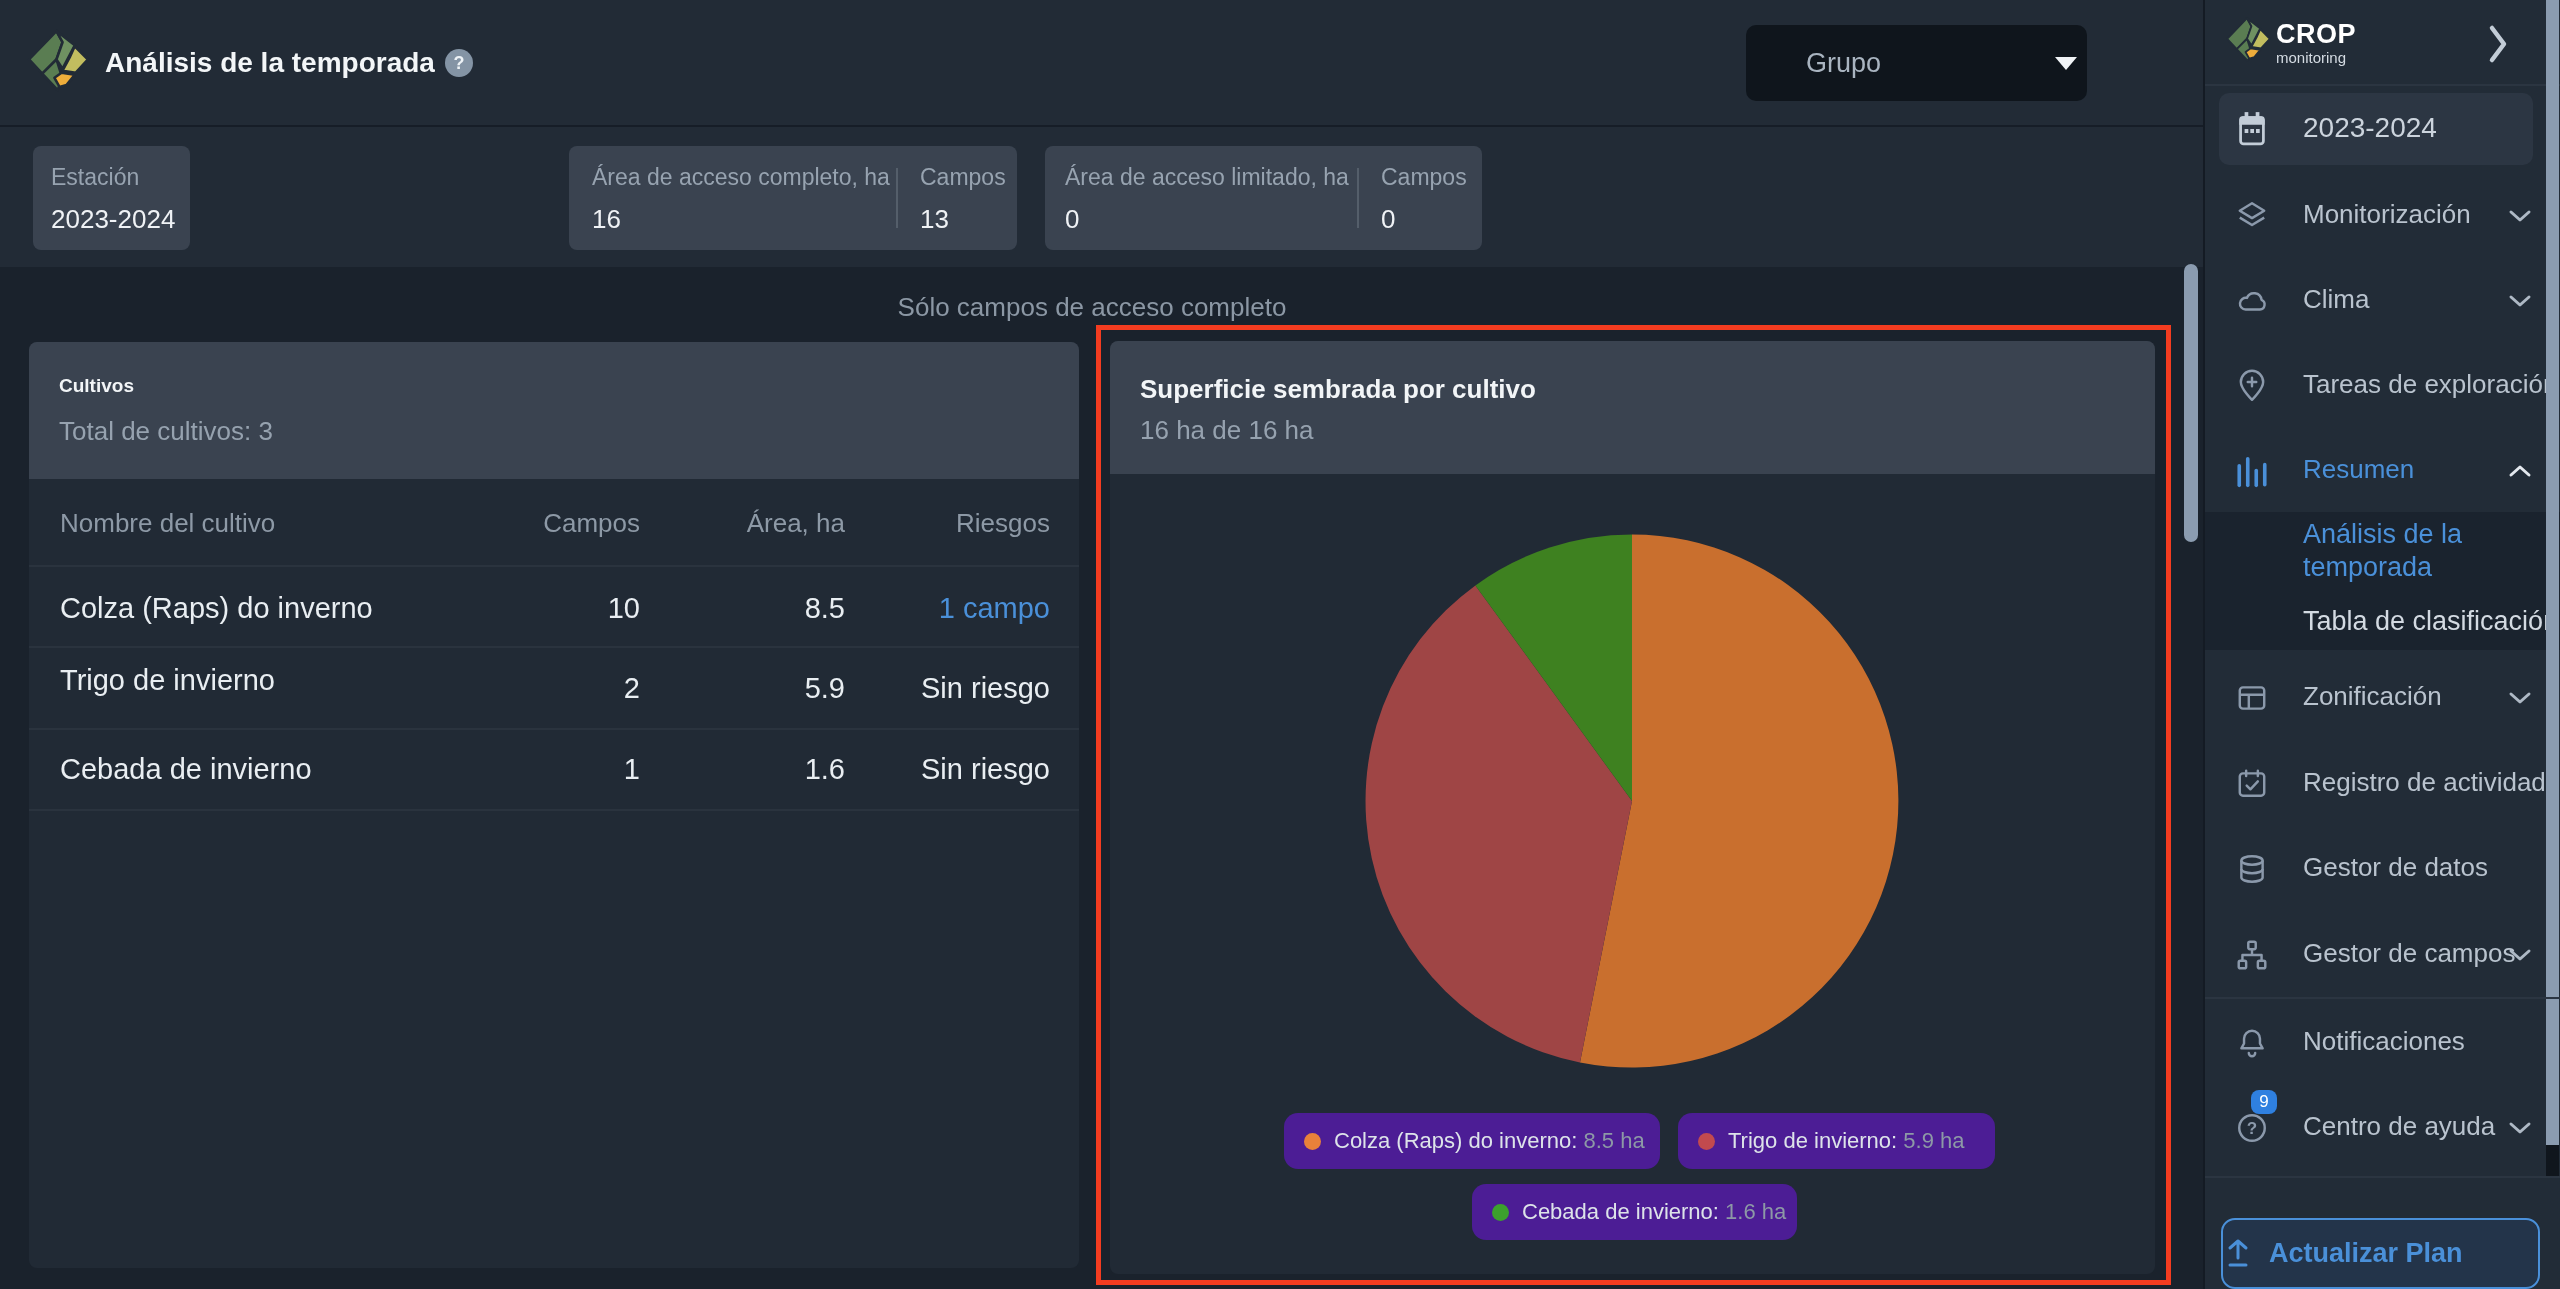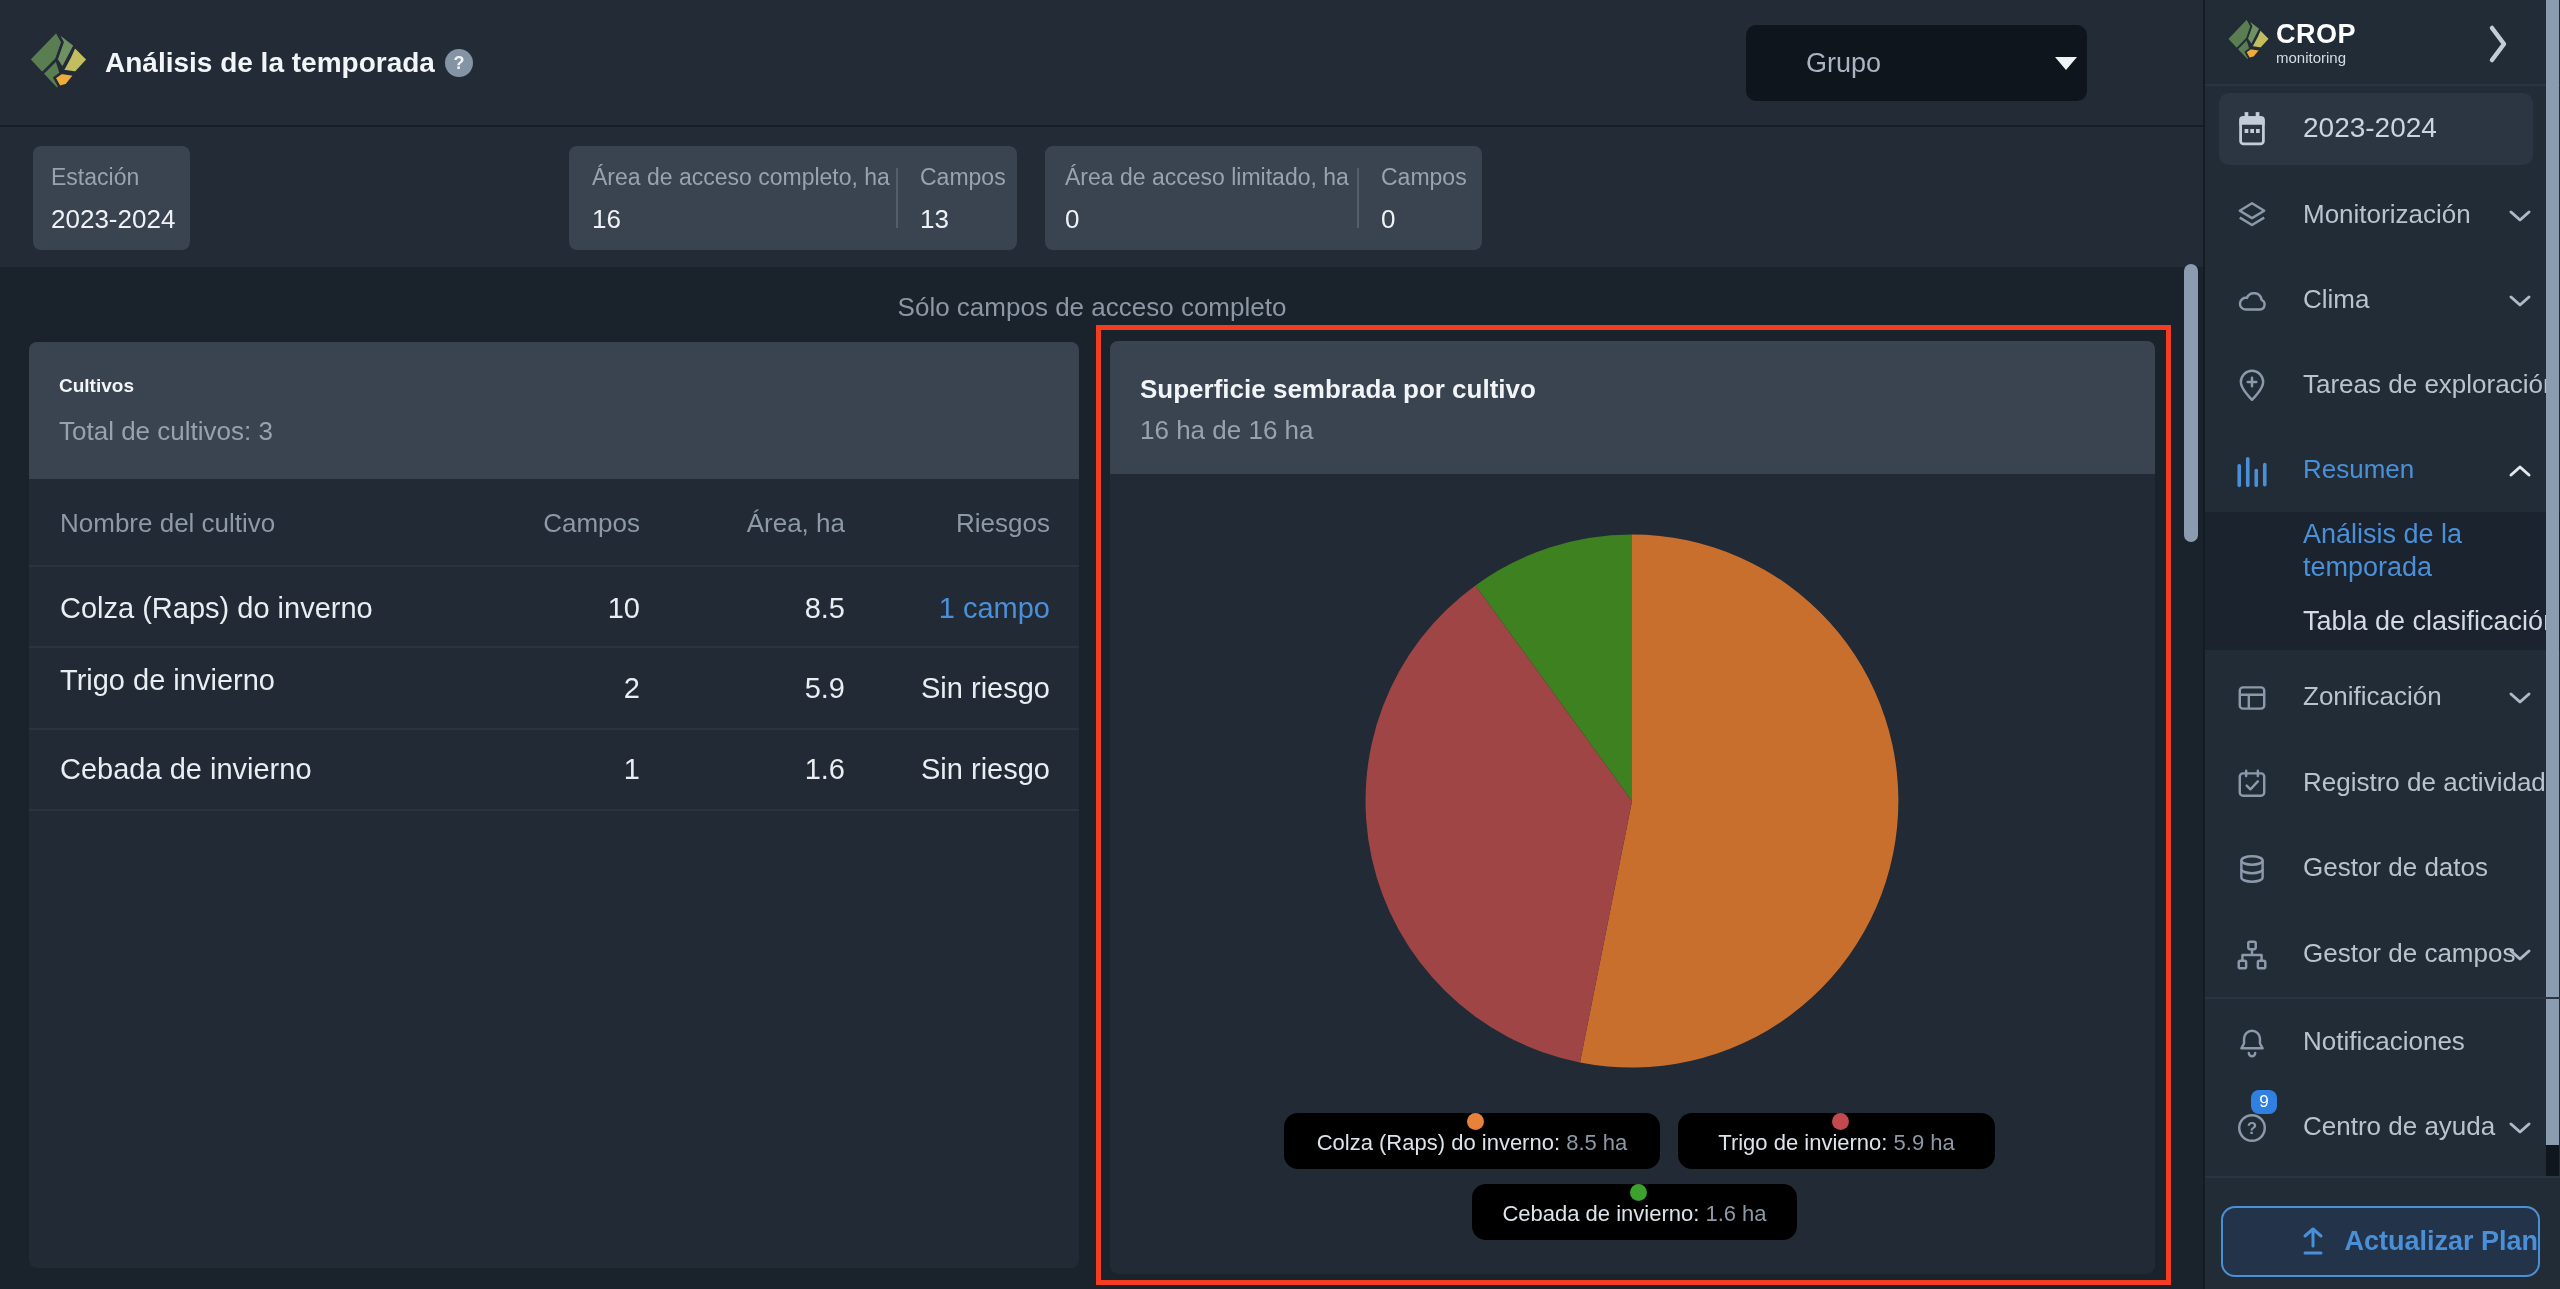--- a/index.html
+++ b/index.html
@@ -30,43 +30,43 @@
   .cardhead .s { position:absolute; left:30px; font-size:26px; color:#96a2af; white-space:nowrap; }
   #leftcard { left:29px; top:342px; width:1050px; height:926px; }
   #leftcard .cardhead { height:137px; }
   .sep { position:absolute; left:0; right:0; height:2px; background:#2a333e; }
   .hcell { position:absolute; font-size:26px; color:#8d99a6; white-space:nowrap; }
   .cell { position:absolute; font-size:29px; color:#e9eef2; white-space:nowrap; }
   .num { text-align:right; }
   #rightwrap { left:1096px; top:325px; width:1075px; height:960px; border:5px solid #f43c20; }
   #rightcard { left:1110px; top:341px; width:1045px; height:933px; }
   #rightcard .cardhead { height:133px; }
-  .lchip { position:absolute; height:56px; background:#000000; border-radius:14px; display:flex; align-items:center;flex-direction:column; }
+  .lchip { position:absolute; height:56px; background:#4c1d95; border-radius:14px; display:flex; align-items:center; }
   .lchip .dot { width:17px; height:17px; border-radius:50%; margin:0 13px 0 20px; flex:none; }
   .lchip .t { font-size:22px; color:#dde3e9; white-space:nowrap; }
   .lchip .t span { color:#8d99a6; }
   #mainscroll { left:2184px; top:264px; width:14px; height:278px; background:#8b9cb0; border-radius:7px; }
   
   #sidebar { left:2203px; top:0; width:357px; height:1289px; background:#222c37; border-left:2px solid #141b24; }
   #sblogo { position:absolute; left:0; top:0; width:100%; height:86px; border-bottom:2px solid #2b3541; }
   #crop { position:absolute; left:71px; top:19px; font-size:27px; font-weight:bold; color:#fff; letter-spacing:0.5px; }
   #monit { position:absolute; left:71px; top:49px; font-size:15px; color:#d4dbe2; }
   .micon { position:absolute; left:30px; }
   .mlabel { position:absolute; left:98px; font-size:26px; color:#b9c3ce; white-space:nowrap; }
   .mchev { position:absolute; left:303px; }
   #active2023 { position:absolute; left:14px; top:93px; width:314px; height:72px; background:#2c3643; border-radius:10px; }
   #submenu { position:absolute; left:0; top:512px; width:100%; height:138px; background:#1a232e; }
   .blue { color:#4a90d9 !important; }
   #sbdivider1 { position:absolute; left:0; top:997px; width:100%; height:2px; background:#2b3541; }
   #sbbottom { position:absolute; left:0; top:1176px; width:100%; height:113px; border-top:2px solid #2b3541; }
   #badge9 { position:absolute; left:46px; top:1090px; width:26px; height:24px; background:#2f80e0; border-radius:8px;
     color:#fff; font-size:17px; text-align:center; line-height:24px; }
-  #planbtn { position:absolute; left:16px; top:28px; width:319px; height:71px; border:2px solid #4a90d9;
+  #planbtn { position:absolute; left:16px; top:40px; width:319px; height:71px; border:2px solid #4a90d9;
     border-radius:14px; background:#23344a; color:#4a90d9; font-size:27px; font-weight:bold;
-    display:flex; align-items:center; justify-content:flex-end; }
+    display:flex; align-items:center; justify-content:flex-start; }
   #sbscroll { position:absolute; left:341px; top:0; width:13px; height:1176px; background:#10161d; }
   #sbscroll .thumb { position:absolute; left:0; top:0; width:13px; height:1145px; background:#8b9cb0; }
 </style>
 </head>
 <body>
 <div id="page">
 
   <div id="topbar" class="abs"></div>
   <svg class="abs" style="left:26px;top:27px" width="65" height="67" viewBox="0 0 64 64">
     <g stroke="#222b36" stroke-width="2.5" stroke-linejoin="round">

